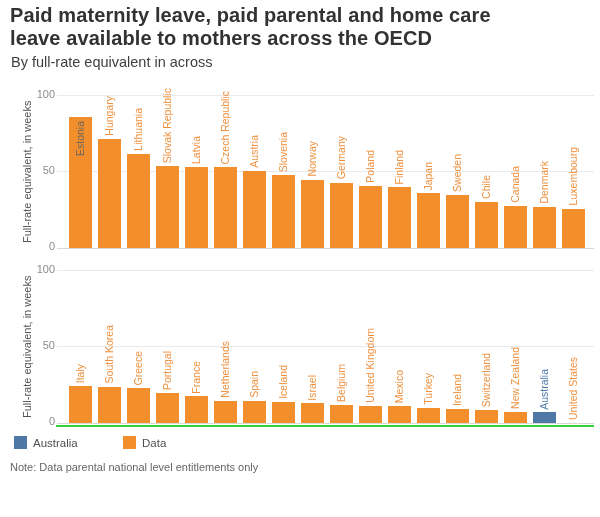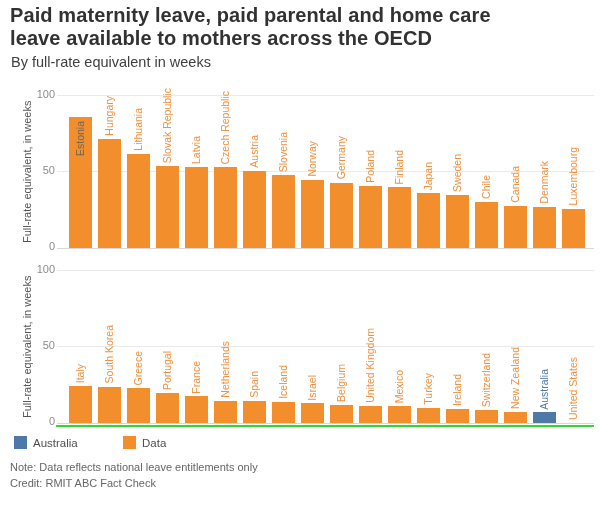--- a/index.html
+++ b/index.html
@@ -47,21 +47,21 @@
 
   .notes { position:absolute; left:10px; top:460px; font-size:11px; color:#666666; line-height:15.5px; }
   .notes div { margin-bottom:0.5px; }
 </style>
 </head>
 <body>
 
 <div class="page">
 
   <h1 class="chart-title">Paid maternity leave, paid parental and home care leave available to mothers across the OECD</h1>
-  <div class="chart-subtitle">By full-rate equivalent in weeks</div>
+  <div class="chart-subtitle">By full-rate equivalent in across</div>
 
   <div class="panel" id="panel-0" style="top:96px;">
       <div class="gridline zero" style="top: 152px;"></div>
       <div class="tick" style="top: 144px;">0</div>
       <div class="gridline" style="top: 75px;"></div>
       <div class="tick" style="top: 68px;">50</div>
       <div class="gridline" style="top: -1px;"></div>
       <div class="tick" style="top: -8px;">100</div>
       <div class="ylabel">Full-rate equivalent, in weeks</div>
       <div class="bar" style="left: 12px; width: 23px; height: 130.7px; background: rgb(242, 142, 43);"></div>
@@ -152,17 +152,16 @@
       <span class="legend-swatch" style="background: rgb(78, 121, 167);"></span>
       <span class="legend-label">Australia</span>
     </div>
     <div class="legend-item" style="left:109px;">
       <span class="legend-swatch" style="background: rgb(242, 142, 43);"></span>
       <span class="legend-label">Data</span>
     </div>
   </div>
 
   <div class="notes">
-    <div>Note: Data reflects national leave entitlements only</div>
-    <div>Credit: RMIT ABC Fact Check</div>
+    <div>Note: Data parental national level entitlements only</div>
   </div>
 
 </div>
 
 </body></html>

